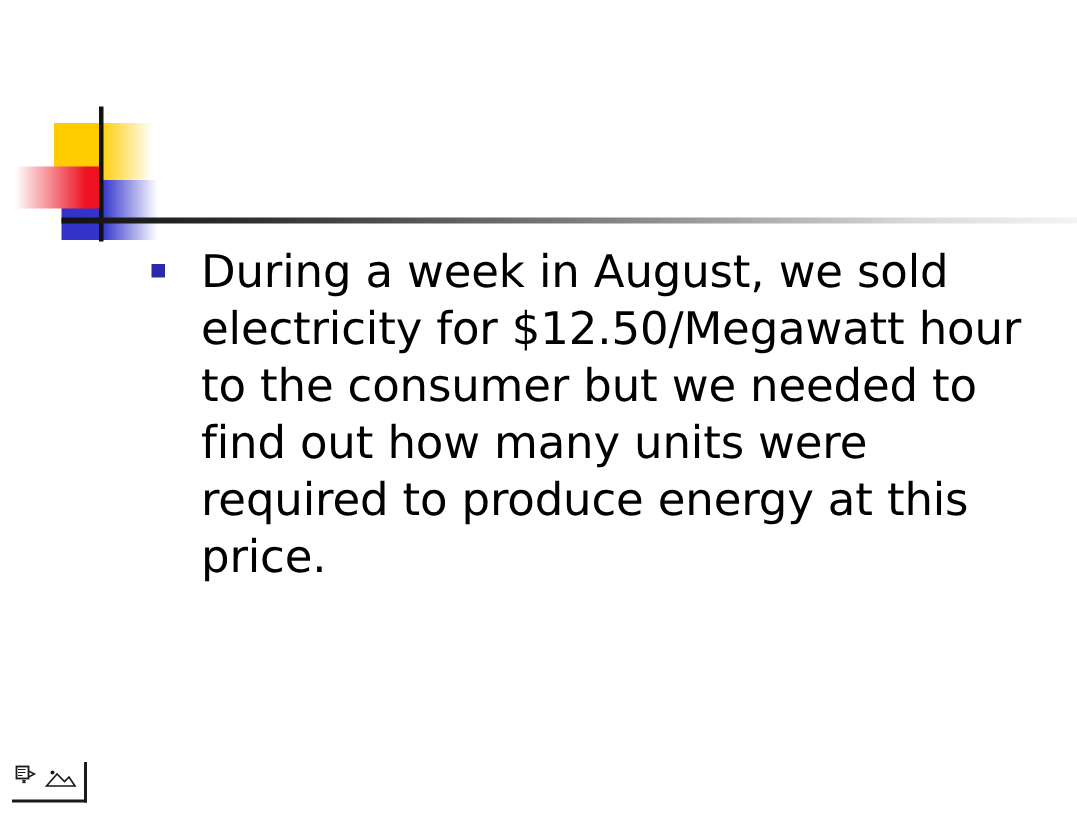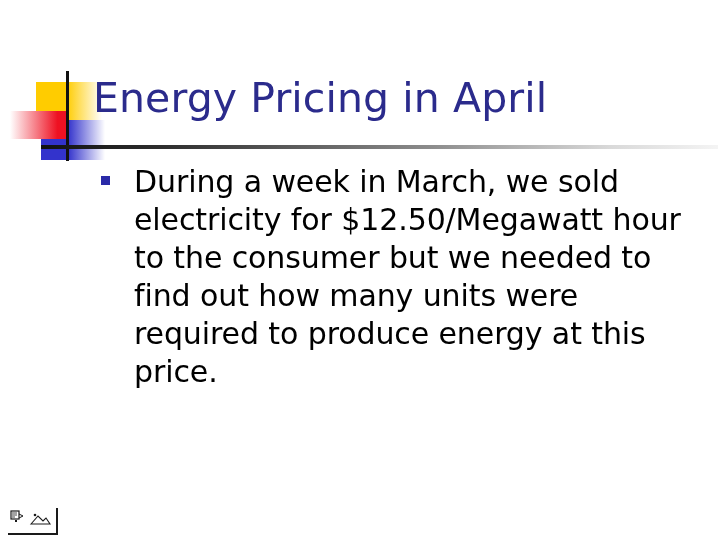--- a/index.html
+++ b/index.html
@@ -134,29 +134,28 @@
 
 <div class="slide">
 
   <div class="motif">
     <div class="motif-sq sq-yellow"></div>
     <div class="motif-sq sq-blue"></div>
     <div class="motif-sq sq-red"></div>
     <div class="motif-vline"></div>
   </div>
 
-  <div class="title">Energy Pricing in April</div>
 
   <div class="title-rule"></div>
 
   <div class="body">
 
     <div class="bullet-row">
       <span class="bullet-marker"></span>
-      <div class="bullet-text">During a week in March, we sold electricity for $12.50/Megawatt hour to the consumer but we needed to find out how many units were required to produce energy at this price.</div>
+      <div class="bullet-text">During a week in August, we sold electricity for $12.50/Megawatt hour to the consumer but we needed to find out how many units were required to produce energy at this price.</div>
     </div>
 
 
   </div>
 
   <div class="media-placeholder">
     <svg width="46" height="22" viewBox="0 0 46 22" aria-hidden="true">
       <rect x="3" y="3" width="8" height="8" fill="none" stroke="#1a1a1a" stroke-width="1.2"></rect>
       <path d="M4 5 h5 M4 7 h5 M4 9 h3" stroke="#1a1a1a" stroke-width="0.8"></path>
       <path d="M11 6 l4 2 l-4 2" fill="none" stroke="#1a1a1a" stroke-width="1"></path>

